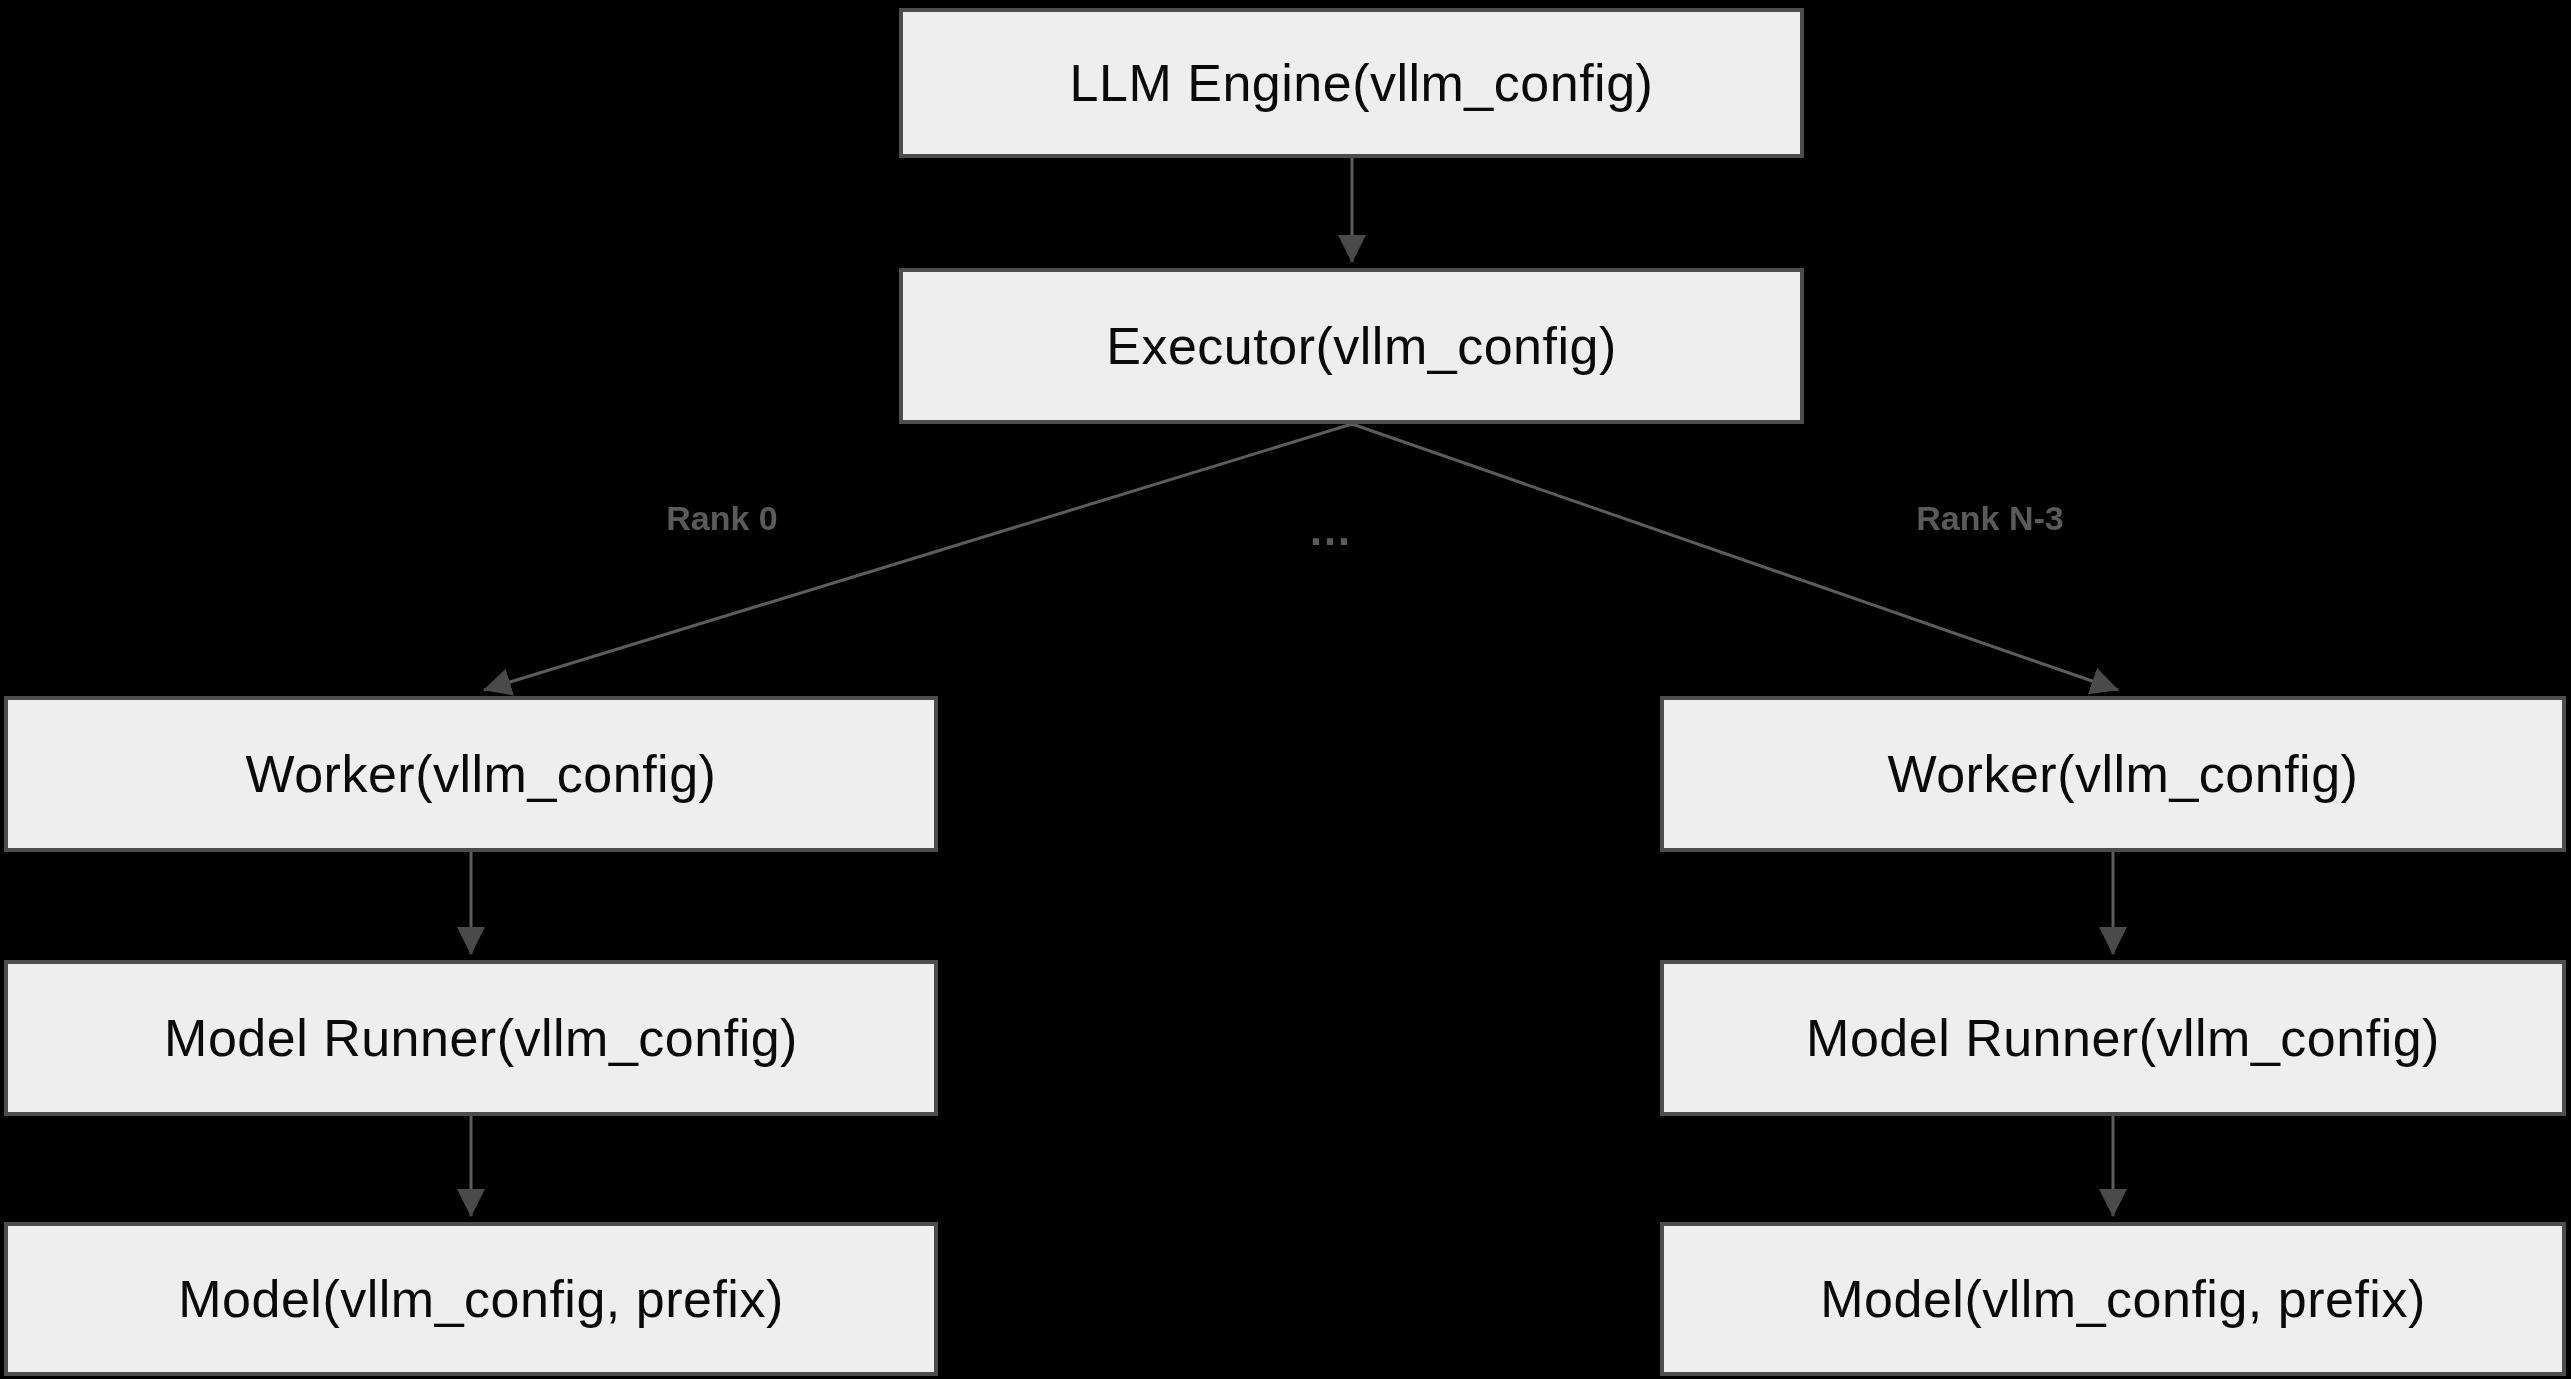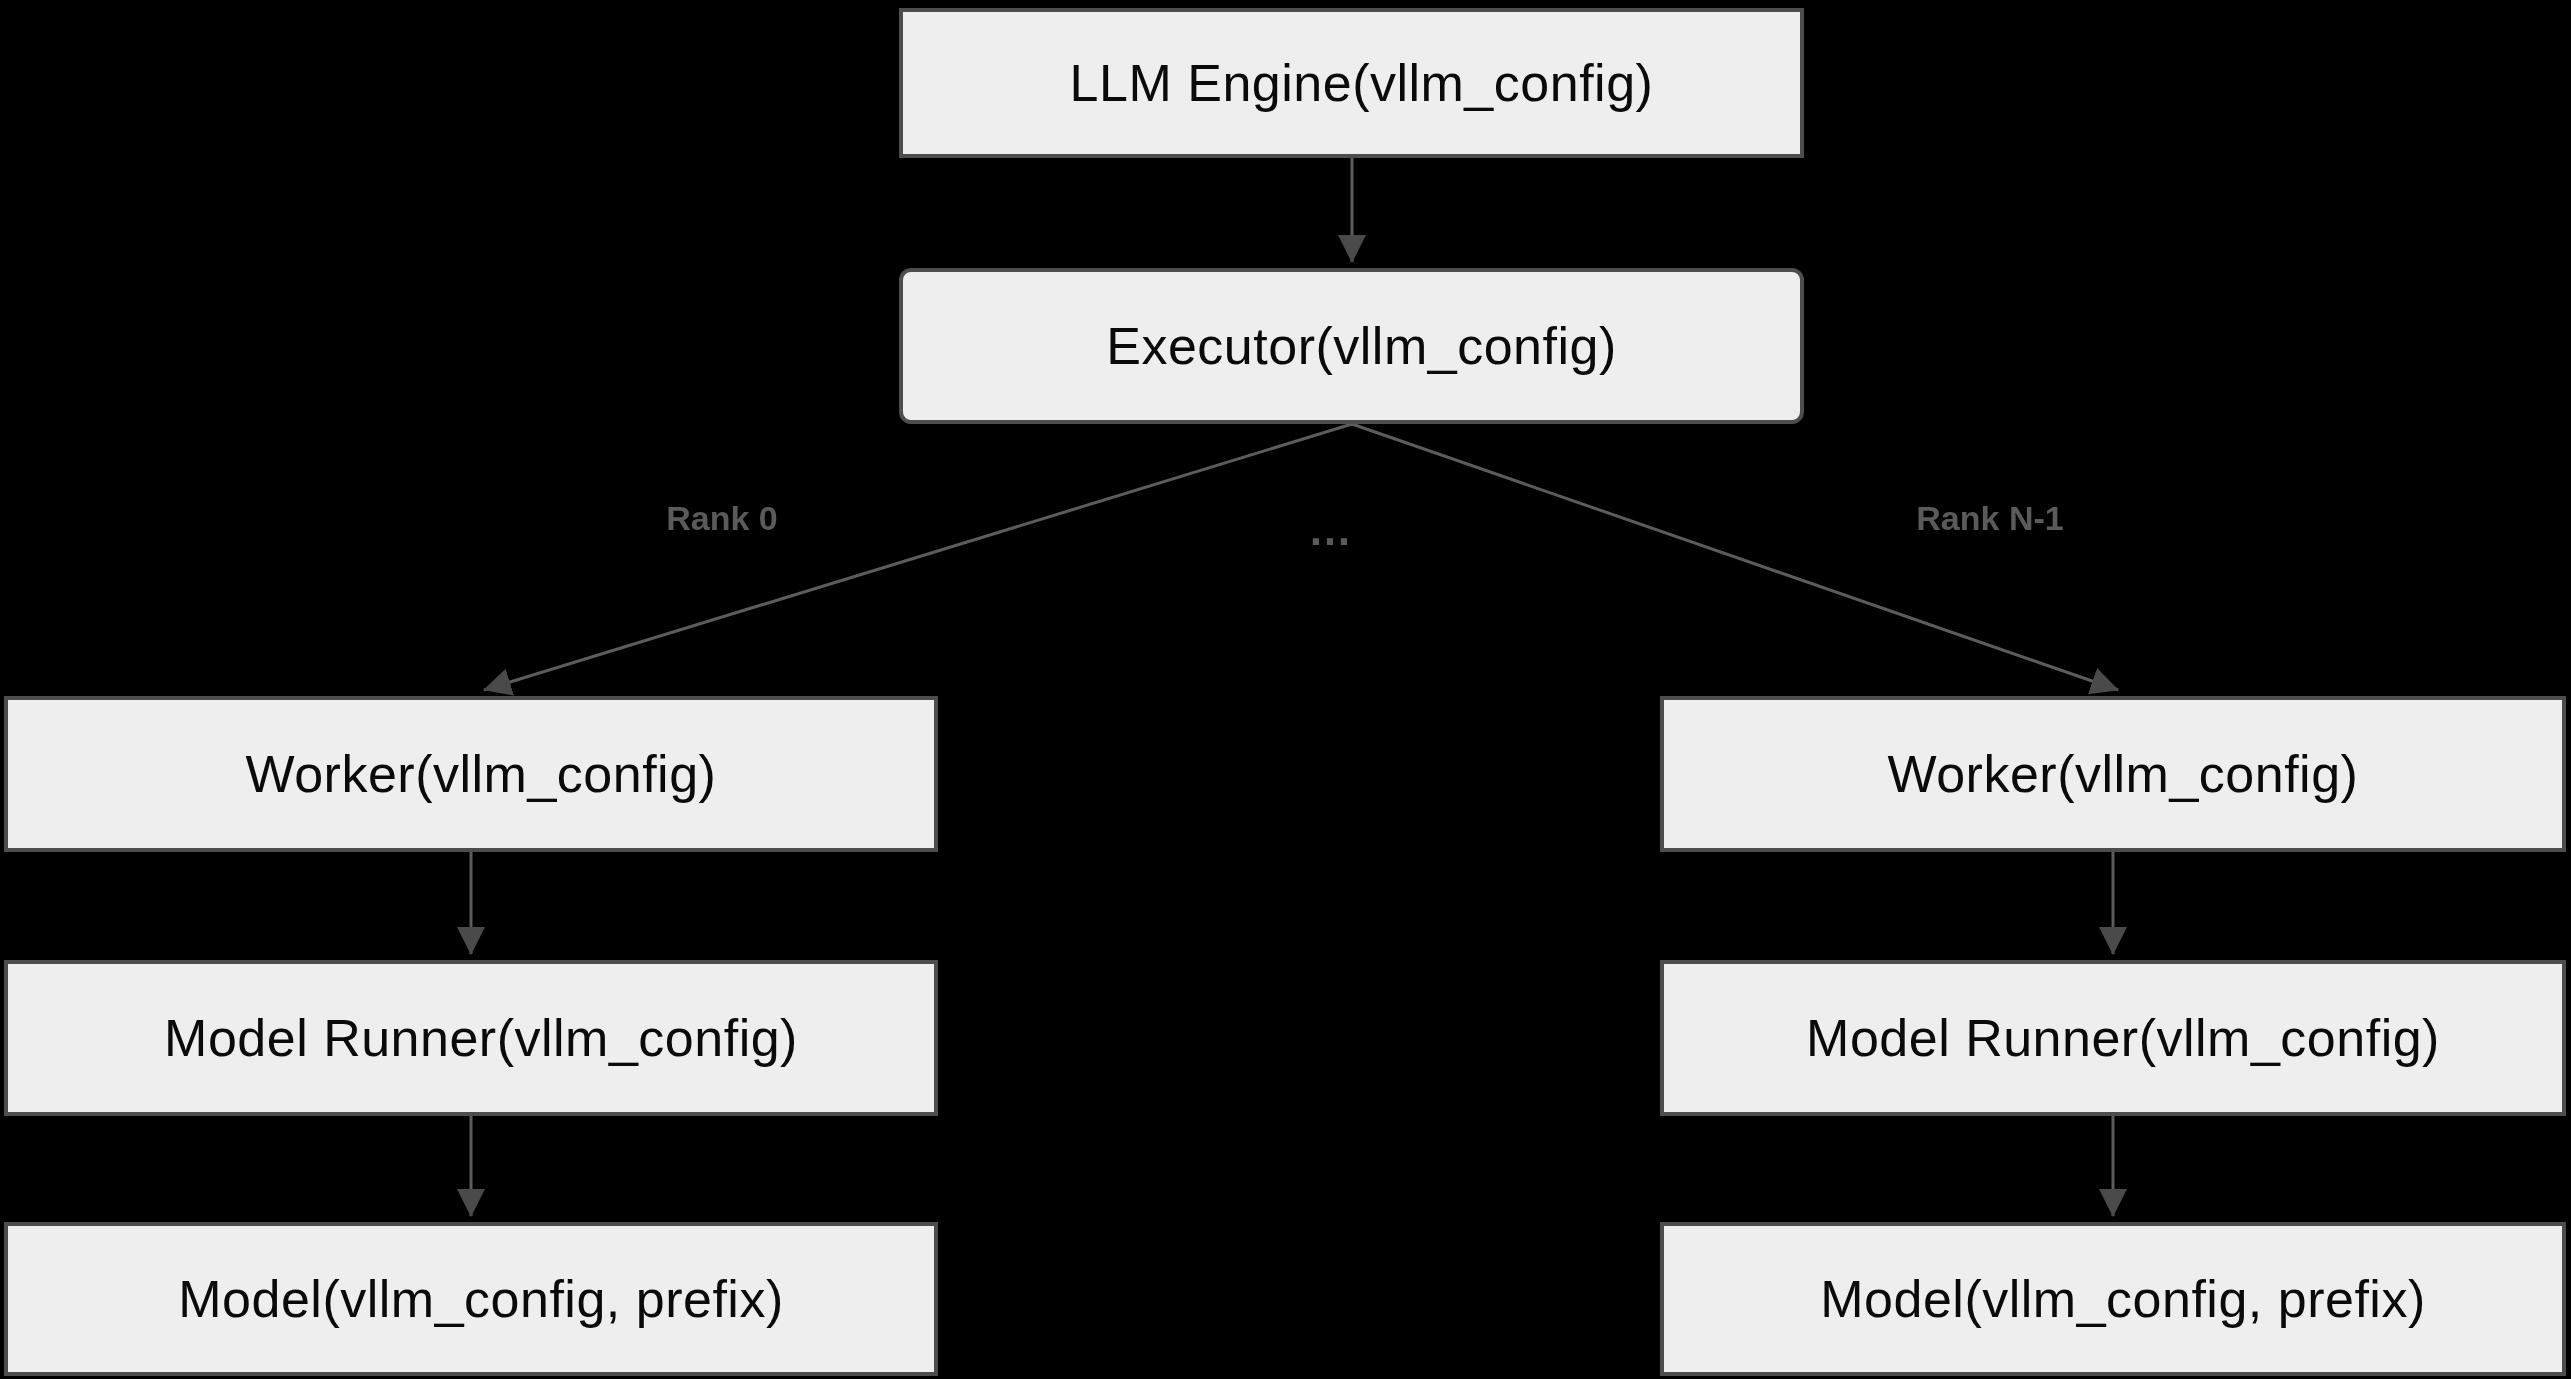--- a/index.html
+++ b/index.html
@@ -83,29 +83,29 @@
 
     <line x1="471" y1="1116" x2="471" y2="1216" stroke="#5c5c5c" marker-end="url(#arrowhead)"></line>
 
     <line x1="2113" y1="1116" x2="2113" y2="1216" stroke="#5c5c5c" marker-end="url(#arrowhead)"></line>
   </svg>
 
   <div class="node" style="left:899px; top:8px; width:905px; height:150px;">
     <span>LLM Engine(vllm_config)</span>
   </div>
 
-  <div class="node" style="left:899px; top:268px; width:905px; height:156px;border-radius:12px;">
+  <div class="node" style="left:899px; top:268px; width:905px; height:156px;">
     <span>Executor(vllm_config)</span>
   </div>
 
   <div class="edge-label" style="left:722px; top:518px;">Rank 0</div>
 
   <div class="edge-label dots" style="left:1331px; top:530px;">…</div>
 
-  <div class="edge-label" style="left:1990px; top:518px;">Rank N-1</div>
+  <div class="edge-label" style="left:1990px; top:518px;">Rank N-3</div>
 
   <div class="node" style="left:4px; top:696px; width:934px; height:156px;">
     <span>Worker(vllm_config)</span>
   </div>
 
   <div class="node" style="left:1660px; top:696px; width:906px; height:156px;">
     <span>Worker(vllm_config)</span>
   </div>
 
   <div class="node" style="left:4px; top:960px; width:934px; height:156px;">

